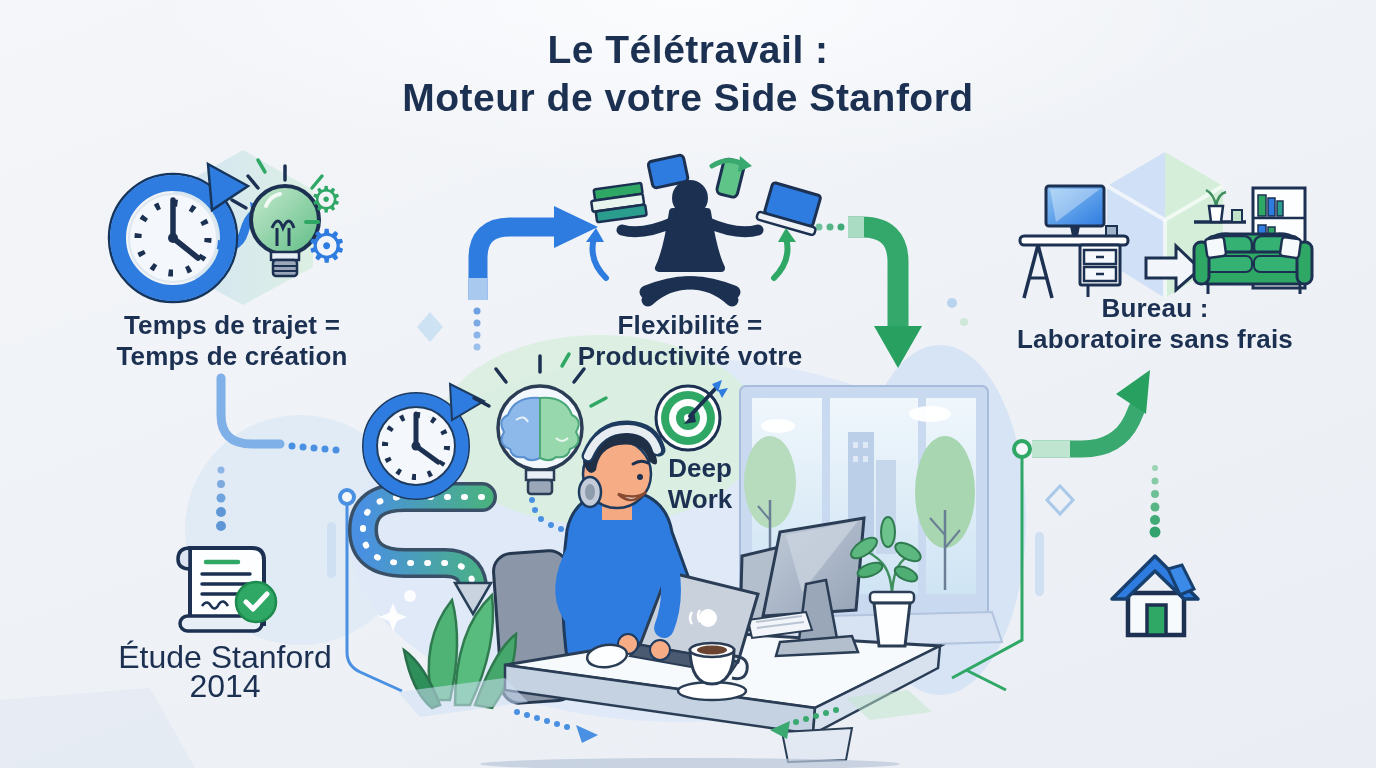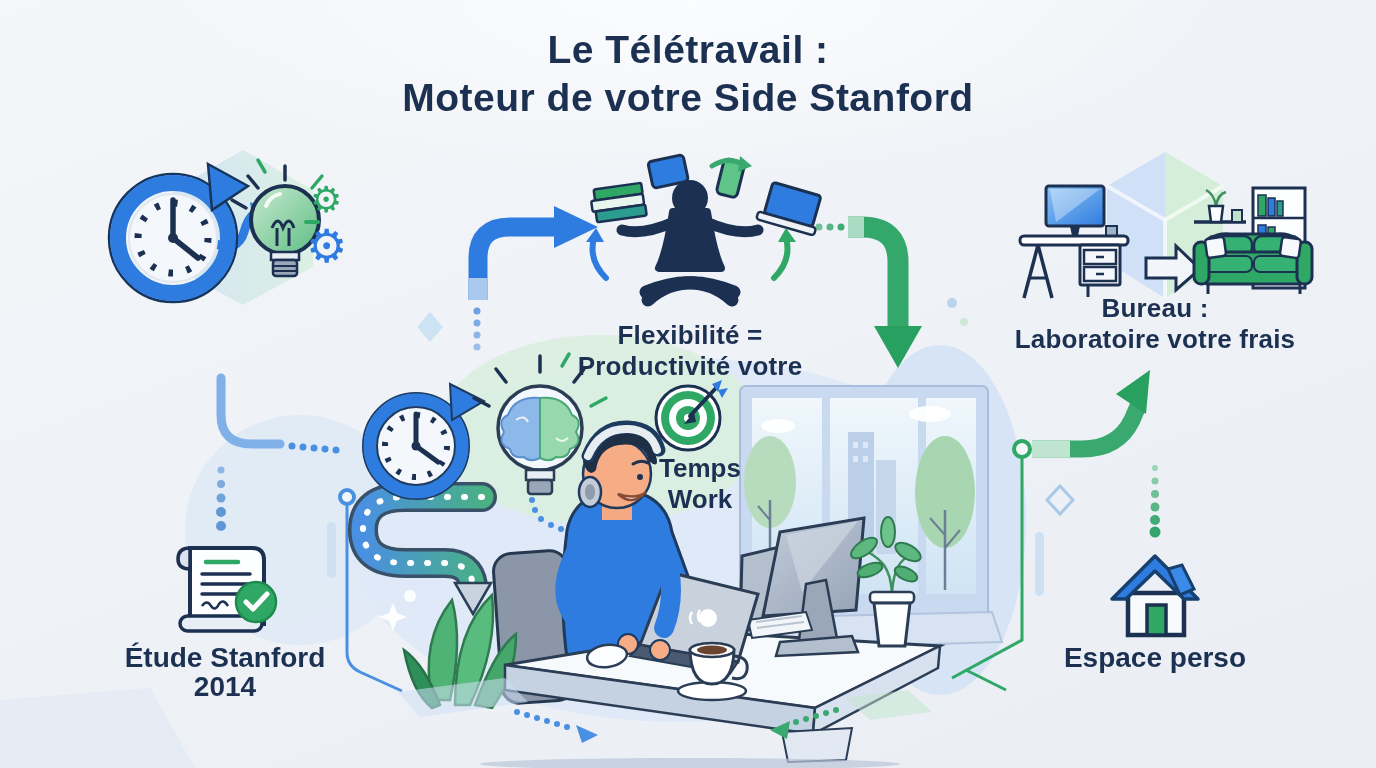--- a/index.html
+++ b/index.html
@@ -13,21 +13,21 @@
   .abs{position:absolute;}
   .navy{color:#1c3152;}
   .title{
     width:100%;text-align:center;top:26px;left:0;
     font-size:39px;font-weight:800;line-height:48px;letter-spacing:.5px;
   }
   .feature-label{
     text-align:center;font-size:26px;font-weight:800;line-height:31px;letter-spacing:.2px;
   }
   .callout-label{
-    text-align:center;font-size:28px;font-weight:700;line-height:29px;
+    text-align:center;font-size:32px;font-weight:400;line-height:29px;
   }
   .deepwork-label{
     text-align:center;font-size:26px;font-weight:800;line-height:31px;
   }
   svg{display:block;}
 </style>
 </head>
 <body>
 
 <div id="canvas">
@@ -442,38 +442,41 @@
       <polygon points="4,54 47,11 90,54 76,54 47,26 18,54" fill="#2e7ce0" stroke="#17406e" stroke-width="3.5" stroke-linejoin="round"></polygon>
       <polygon points="60,24 74,20 86,44 72,50" fill="#3b8ae8" stroke="#17406e" stroke-width="3"></polygon>
     </g>
   </svg>
 
   <div class="abs title navy">
     <div>Le Télétravail :</div>
     <div>Moteur de votre Side Stanford</div>
   </div>
 
-
-  <div class="abs feature-label navy" style="left:510px;top:320px;width:360px">
+  <div class="abs feature-label navy" style="left:60px;top:310px;width:344px">
+    <div>Temps de trajet =</div>
+    <div>Temps de création</div>
+  </div>
+
+  <div class="abs feature-label navy" style="left:510px;top:310px;width:360px">
     <div>Flexibilité =</div>
     <div>Productivité votre</div>
   </div>
 
   <div class="abs feature-label navy" style="left:985px;top:293px;width:340px">
     <div>Bureau :</div>
-    <div>Laboratoire votre frais</div>
+    <div>Laboratoire sans frais</div>
   </div>
 
   <div class="abs deepwork-label navy" style="left:645px;top:453px;width:110px">
-    <div>Temps</div>
+    <div>Deep</div>
     <div>Work</div>
   </div>
 
   <div class="abs callout-label navy" style="left:95px;top:643px;width:260px">
     <div>Étude Stanford</div>
     <div>2014</div>
   </div>
 
   <div class="abs callout-label navy" style="left:1025px;top:643px;width:260px">
-    <div>Espace perso</div>
   </div>
 
 </div>
 
 </body></html>

